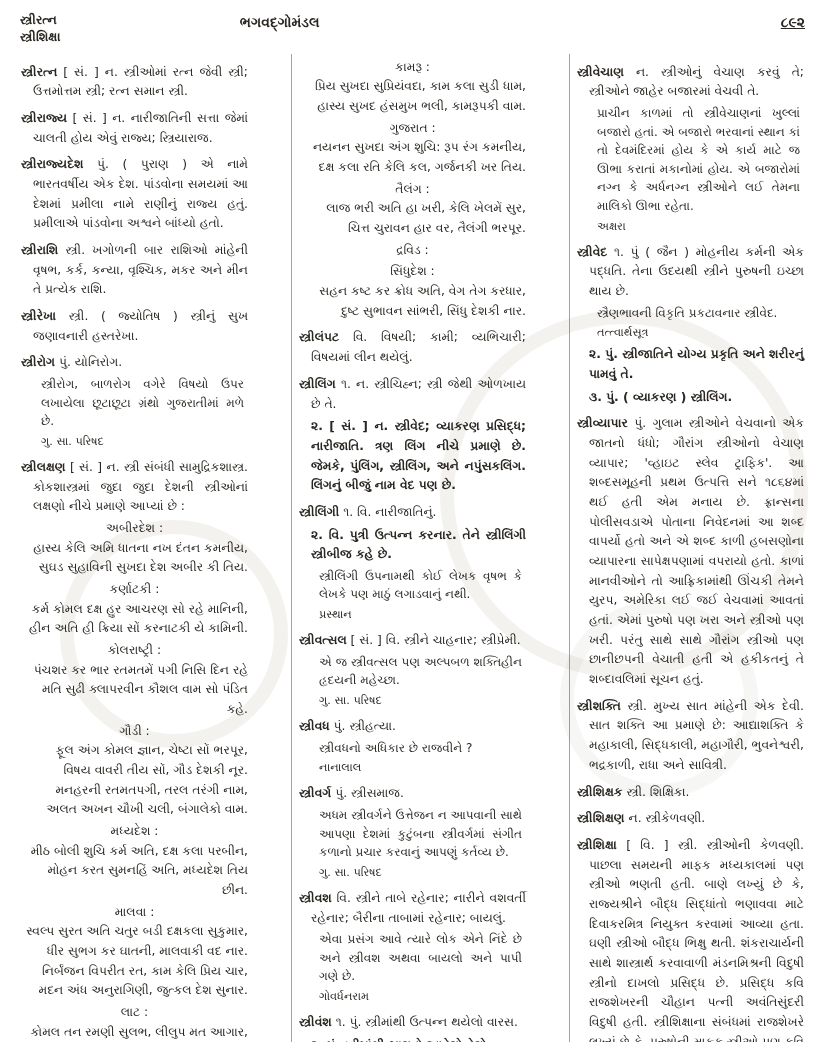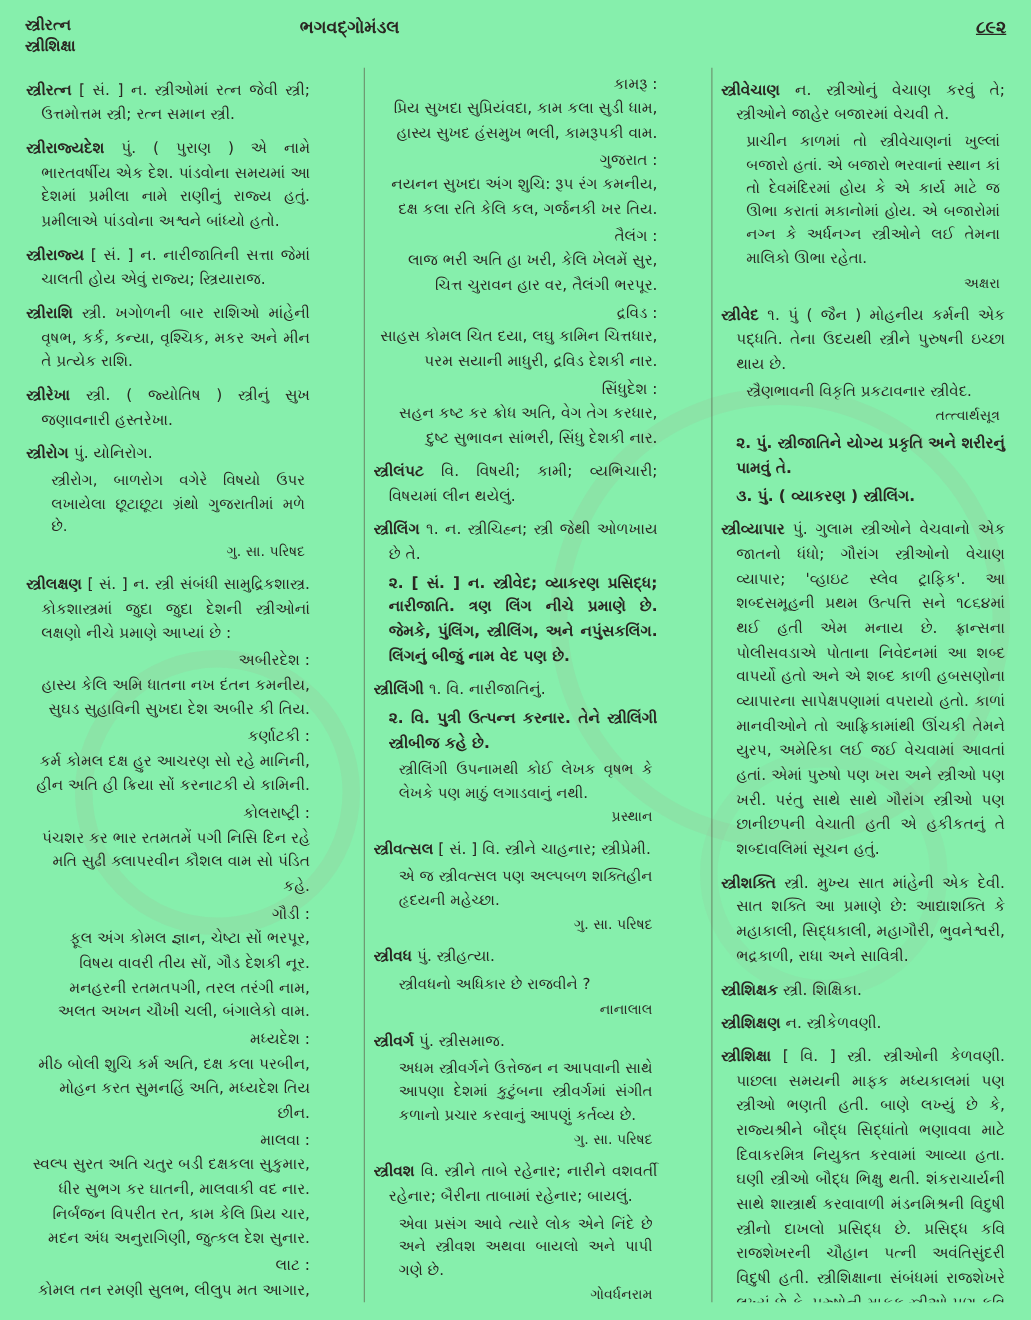--- a/index.html
+++ b/index.html
@@ -8,21 +8,21 @@
     background:#efece2;
     font-family:"DejaVu Sans",sans-serif;
     color:#2a2722;
     overflow:hidden;
   }
   .page{
     position:relative;
     width:825px;height:1056px;
     box-sizing:border-box;
     padding:10px 14px 8px 14px;
-    background:#86efac;
+    background:#ffffff;
     overflow:hidden;
   }
   
   .wm{
     position:absolute;border-radius:50%;
     border:14px solid rgba(170,163,145,0.14);
     pointer-events:none;
   }
   .wm1{width:340px;height:340px;left:440px;top:310px;}
   .wm2{width:200px;height:200px;left:60px;top:520px;}
@@ -51,28 +51,28 @@
     font-size:12.3px;
     line-height:1.6;
     text-align:justify;
   }
   .column + .column{border-left:1px solid rgba(90,85,70,0.55);}
 
   p{margin:0;}
   .entry{margin-top:7px;padding-left:12px;text-indent:-12px;}
   .headword{font-weight:700;}
   .sense{margin-top:3px;padding-left:12px;font-weight:bold;}
-  .region-heading{text-align:right;margin-top:2px;}
+  .region-heading{text-align:center;margin-top:2px;}
   .verse-line{text-align:right;}
   .quote{
     font-size:12px;line-height:1.55;
     margin:2px 4px 2px 20px;
   }
   .quote-source{
-    text-align:right;font-size:11.3px;
+    font-size:11.3px;
     margin:0 4px 2px 20px;
   }
 </style>
 </head>
 <body>
 
 <div class="page">
   <div class="wm wm1"></div>
   <div class="wm wm2"></div>
   <div class="wm wm3"></div>
@@ -82,22 +82,22 @@
       <div>સ્ત્રીરત્ન</div>
       <div>સ્ત્રીશિક્ષા</div>
     </div>
     <div class="page-title">ભગવદ્ગોમંડલ</div>
     <div class="page-number">૮૯૨</div>
   </div>
 
   <div class="columns" id="columns">
       <div class="column">
         <p class="entry"><span class="headword">સ્ત્રીરત્ન</span> <span>[ સં. ] ન. સ્ત્રીઓમાં રત્ન જેવી સ્ત્રી; ઉત્તમોત્તમ સ્ત્રી; રત્ન સમાન સ્ત્રી.</span></p>
+        <p class="entry"><span class="headword">સ્ત્રીરાજ્ય</span> <span>[ સં. ] ન. નારીજાતિની સત્તા જેમાં ચાલતી હોય એવું રાજ્ય; સ્ત્રિયારાજ.</span></p>
         <p class="entry"><span class="headword">સ્ત્રીરાજ્યદેશ</span> <span>પું. ( પુરાણ ) એ નામે ભારતવર્ષીય એક દેશ. પાંડવોના સમયમાં આ દેશમાં પ્રમીલા નામે રાણીનું રાજ્ય હતું. પ્રમીલાએ પાંડવોના અશ્વને બાંધ્યો હતો.</span></p>
-        <p class="entry"><span class="headword">સ્ત્રીરાજ્ય</span> <span>[ સં. ] ન. નારીજાતિની સત્તા જેમાં ચાલતી હોય એવું રાજ્ય; સ્ત્રિયારાજ.</span></p>
         <p class="entry"><span class="headword">સ્ત્રીરાશિ</span> <span>સ્ત્રી. ખગોળની બાર રાશિઓ માંહેની વૃષભ, કર્ક, કન્યા, વૃશ્ચિક, મકર અને મીન તે પ્રત્યેક રાશિ.</span></p>
         <p class="entry"><span class="headword">સ્ત્રીરેખા</span> <span>સ્ત્રી. ( જ્યોતિષ ) સ્ત્રીનું સુખ જણાવનારી હસ્તરેખા.</span></p>
         <p class="entry"><span class="headword">સ્ત્રીરોગ</span> <span>પું. યોનિરોગ.</span></p>
         <div>
           <p class="quote">સ્ત્રીરોગ, બાળરોગ વગેરે વિષયો ઉપર લખાયેલા છૂટાછૂટા ગ્રંથો ગુજરાતીમાં મળે છે.</p>
           <p class="quote-source">ગુ. સા. પરિષદ</p>
         </div>
         <p class="entry"><span class="headword">સ્ત્રીલક્ષણ</span> <span>[ સં. ] ન. સ્ત્રી સંબંધી સામુદ્રિકશાસ્ત્ર. કોકશાસ્ત્રમાં જુદા જુદા દેશની સ્ત્રીઓનાં લક્ષણો નીચે પ્રમાણે આપ્યાં છે :</span></p>
         <p class="region-heading">અબીરદેશ :</p>
         <div>
@@ -153,24 +153,20 @@
         <div>
           <p class="verse-line">નયનન સુખદા અંગ શુચિ: રૂપ રંગ કમનીય,</p>
           <p class="verse-line">દક્ષ કલા રતિ કેલિ કલ, ગર્જનકી ખર તિય.</p>
         </div>
         <p class="region-heading">તૈલંગ :</p>
         <div>
           <p class="verse-line">લાજ ભરી અતિ હા ખરી, કેલિ ખેલમેં સુર,</p>
           <p class="verse-line">ચિત્ત ચુરાવન હાર વર, તૈલંગી ભરપૂર.</p>
         </div>
         <p class="region-heading">દ્રવિડ :</p>
-        <div>
-          <p class="verse-line">સાહસ કોમલ ચિત દયા, લઘુ કામિન ચિત્તધાર,</p>
-          <p class="verse-line">પરમ સયાની માધુરી, દ્રવિડ દેશકી નાર.</p>
-        </div>
         <p class="region-heading">સિંધુદેશ :</p>
         <div>
           <p class="verse-line">સહન કષ્ટ કર ક્રોધ અતિ, વેગ તેગ કરધાર,</p>
           <p class="verse-line">દુષ્ટ સુભાવન સાંભરી, સિંધુ દેશકી નાર.</p>
         </div>
         <p class="entry"><span class="headword">સ્ત્રીલંપટ</span> <span>વિ. વિષયી; કામી; વ્યભિચારી; વિષયમાં લીન થયેલું.</span></p>
         <p class="entry"><span class="headword">સ્ત્રીલિંગ</span> <span>૧. ન. સ્ત્રીચિહ્ન; સ્ત્રી જેથી ઓળખાય છે તે.</span></p>
         <p class="sense">૨. [ સં. ] ન. સ્ત્રીવેદ; વ્યાકરણ પ્રસિદ્ધ; નારીજાતિ. ત્રણ લિંગ નીચે પ્રમાણે છે. જેમકે, પુંલિંગ, સ્ત્રીલિંગ, અને નપુંસકલિંગ. લિંગનું બીજું નામ વેદ પણ છે.</p>
         <p class="entry"><span class="headword">સ્ત્રીલિંગી</span> <span>૧. વિ. નારીજાતિનું.</span></p>
         <p class="sense">૨. વિ. પુત્રી ઉત્પન્ન કરનાર. તેને સ્ત્રીલિંગી સ્ત્રીબીજ કહે છે.</p>

